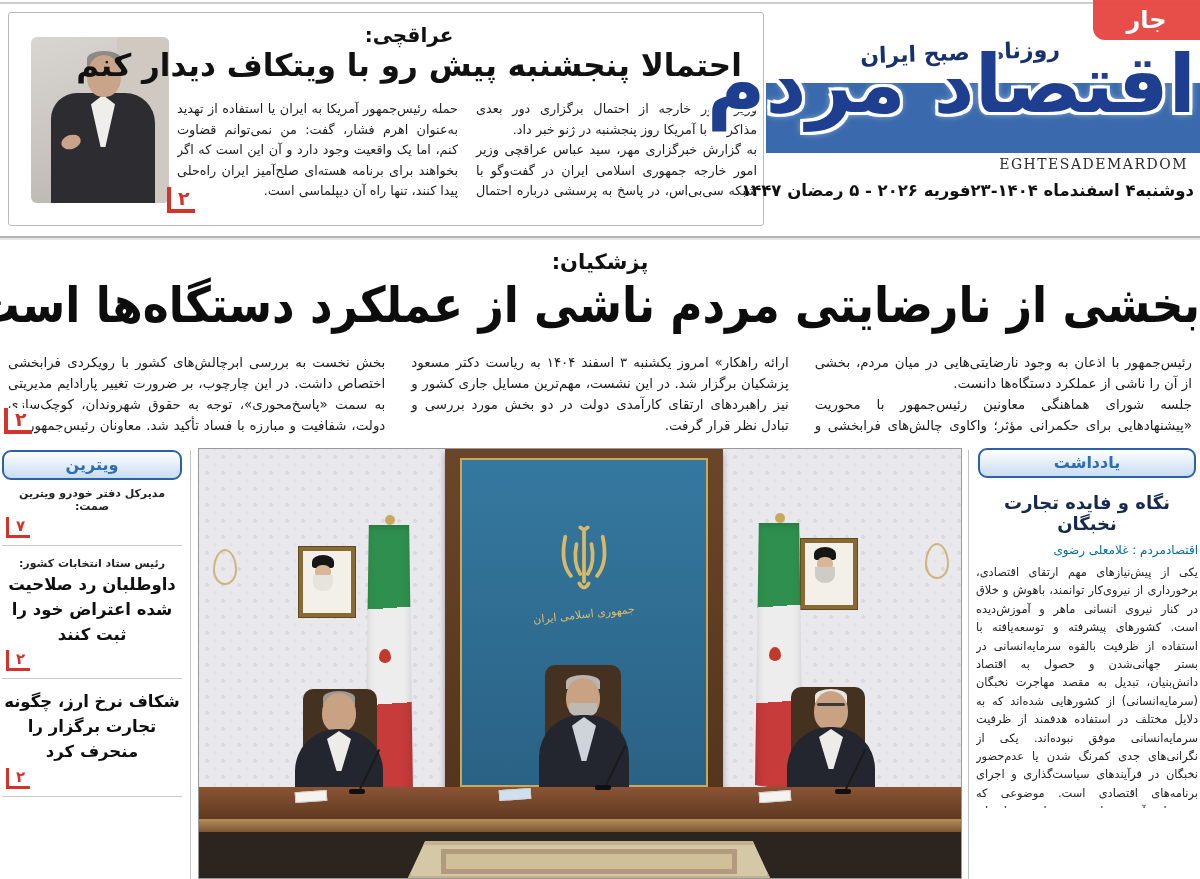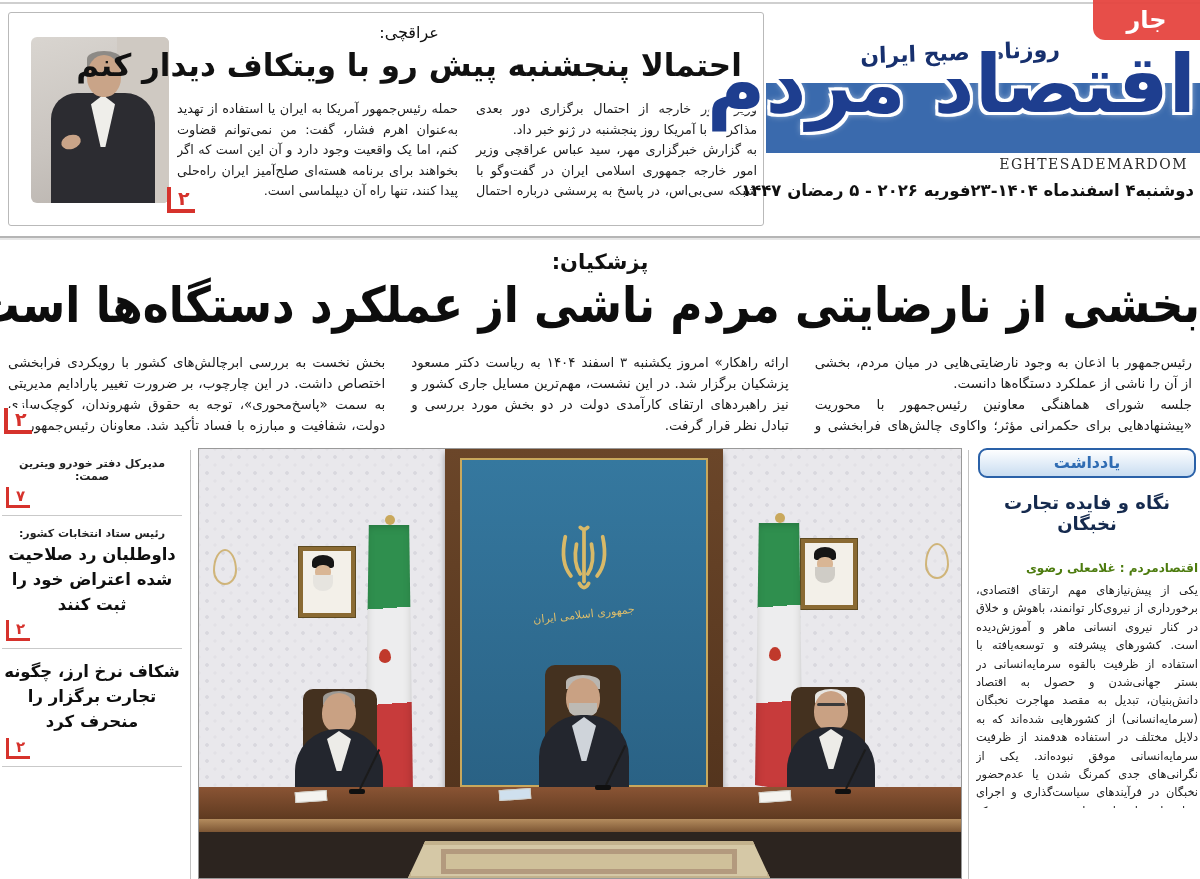--- a/index.html
+++ b/index.html
@@ -15,21 +15,21 @@
   
   .story-box{left:8px;top:12px;width:756px;height:214px;border:1px solid #b9b9b9;border-radius:3px;background:#fff;box-sizing:border-box;}
   .tl-photo{position:absolute;left:22px;top:24px;width:138px;height:166px;border-radius:6px;overflow:hidden;
             background:linear-gradient(160deg,#d9d5d0 0%,#c9c4bf 55%,#b7b1ac 100%);}
   .tl-photo .bgpanel{position:absolute;left:86px;top:0;width:52px;height:166px;background:#cfc9c2;}
   .tl-head{position:absolute;left:56px;top:18px;width:34px;height:42px;background:#c9a488;border-radius:50% 50% 46% 46%;}
   .tl-hair{position:absolute;left:56px;top:14px;width:34px;height:16px;background:#8d8a86;border-radius:50% 50% 0 0;}
   .tl-suit{position:absolute;left:20px;top:56px;width:104px;height:110px;background:#2c2c31;border-radius:26px 30px 0 0;}
   .tl-shirt{position:absolute;left:60px;top:58px;width:24px;height:52px;background:#efeeea;clip-path:polygon(50% 0,100% 18%,60% 100%,40% 100%,0 18%);}
   .tl-hand{position:absolute;left:30px;top:98px;width:20px;height:14px;background:#c9a488;border-radius:50%;transform:rotate(-18deg);}
-  .tl-kicker{left:90px;top:10px;width:620px;text-align:center;font-size:16px;font-weight:normal;}
+  .tl-kicker{left:90px;top:10px;width:620px;text-align:center;font-size:20px;font-weight:bold;}
   .tl-headline{left:60px;top:34px;width:680px;text-align:center;font-size:31px;font-weight:bold;letter-spacing:-.5px;}
   .tl-body{left:168px;top:86px;width:580px;height:116px;column-count:2;column-gap:18px;column-fill:auto;
            font-size:12.8px;line-height:20.5px;text-align:justify;overflow:hidden;color:#1c1c1c;}
   .tl-pageref{left:158px;top:174px;}
 
   
   .pref{display:inline-block;color:#d6322c;font-weight:bold;font-size:19px;line-height:1;
         border-left:4px solid #d6322c;border-bottom:4px solid #d6322c;padding:2px 5px 1px 7px;background:#fff;}
 
   
@@ -63,21 +63,21 @@
   .v-title{font-size:16.5px;font-weight:bold;line-height:1.5;color:#0f0f0f;}
   .v-page{text-align:left;margin:2px 0 0 2px;}
   .v-page .pref{font-size:15px;border-left-width:3px;border-bottom-width:3px;}
   .v-sep{height:1px;background:#c9c9c9;margin:4px 2px;}
 
   .vrule{top:450px;width:1px;height:429px;background:#c2c2c2;}
 
   
   .note{left:976px;top:448px;width:222px;height:360px;overflow:hidden;}
   .note-title{margin-top:14px;text-align:center;font-size:18px;font-weight:bold;color:#152a4e;}
-  .note-byline{margin-top:27px;font-size:12px;font-weight:bold;text-align:right;color:#4d7c0f;}
+  .note-byline{margin-top:9px;font-size:12px;font-weight:normal;text-align:right;color:#0369a1;}
   .note-body{margin-top:6px;height:330px;font-size:11.4px;line-height:18.4px;text-align:justify;overflow:hidden;color:#222;}
 
   
   .photo{left:198px;top:448px;width:764px;height:431px;border:1px solid #999;box-sizing:border-box;overflow:hidden;
          background-color:#e9e8ec;
          background-image:radial-gradient(circle,#d9d8de 1.5px,transparent 2.2px),
                           radial-gradient(circle,#e2e1e6 1.2px,transparent 2px);
          background-size:16px 16px,16px 16px;background-position:0 0,8px 8px;}
   .ph{position:absolute;}
   .ph-panelframe{left:246px;top:0;width:278px;height:348px;background:linear-gradient(#6b4629,#53341d);
@@ -149,20 +149,21 @@
   <div class="abs lead-kicker rtl">پزشکیان:</div>
   <div class="abs lead-headline rtl">بخشی از نارضایتی مردم ناشی از عملکرد دستگاه‌ها است</div>
   <div class="abs lead-body rtl pre">رئیس‌جمهور با اذعان به وجود نارضایتی‌هایی در میان مردم، بخشی از آن را ناشی از عملکرد دستگاه‌ها دانست.
 جلسه شورای هماهنگی معاونین رئیس‌جمهور با محوریت «پیشنهادهایی برای حکمرانی مؤثر؛ واکاوی چالش‌های فرابخشی و ارائه راهکار» امروز یکشنبه ۳ اسفند ۱۴۰۴ به ریاست دکتر مسعود پزشکیان برگزار شد. در این نشست، مهم‌ترین مسایل جاری کشور و نیز راهبردهای ارتقای کارآمدی دولت در دو بخش مورد بررسی و تبادل نظر قرار گرفت.
 بخش نخست به بررسی ابرچالش‌های کشور با رویکردی فرابخشی اختصاص داشت. در این چارچوب، بر ضرورت تغییر پارادایم مدیریتی به سمت «پاسخ‌محوری»، توجه به حقوق شهروندان، کوچک‌سازی دولت، شفافیت و مبارزه با فساد تأکید شد. معاونان رئیس‌جمهور نیز متناسب با حوزه مسئولیت خود دیدگاه‌ها و پیشنهادهای اجرایی ارائه کردند. پزشکیان با تأکید بر ضرورت تقویت تعاملات بین‌بخشی، تصریح کرد که ارتقای بهره‌وری در گرو انسجام و هم‌افزایی میان دستگاه‌هاست و در صورت احصای ...</div>
   <div class="abs lead-pageref">
     <span class="pref">۲</span>
   </div>
 
   <div class="abs vitrine rtl">
+    <div class="sec-head">ویترین</div>
 
     <div class="v-item">
       <div class="v-kicker">مدیرکل دفتر خودرو ویترین صمت:</div>
       <div class="v-page" dir="ltr"><span class="pref">۷</span></div>
     </div>
     <div class="v-sep"></div>
 
     <div class="v-item">
       <div class="v-kicker">رئیس ستاد انتخابات کشور:</div>
       <div class="v-title">داوطلبان رد صلاحیت شده اعتراض خود را ثبت کنند</div>

